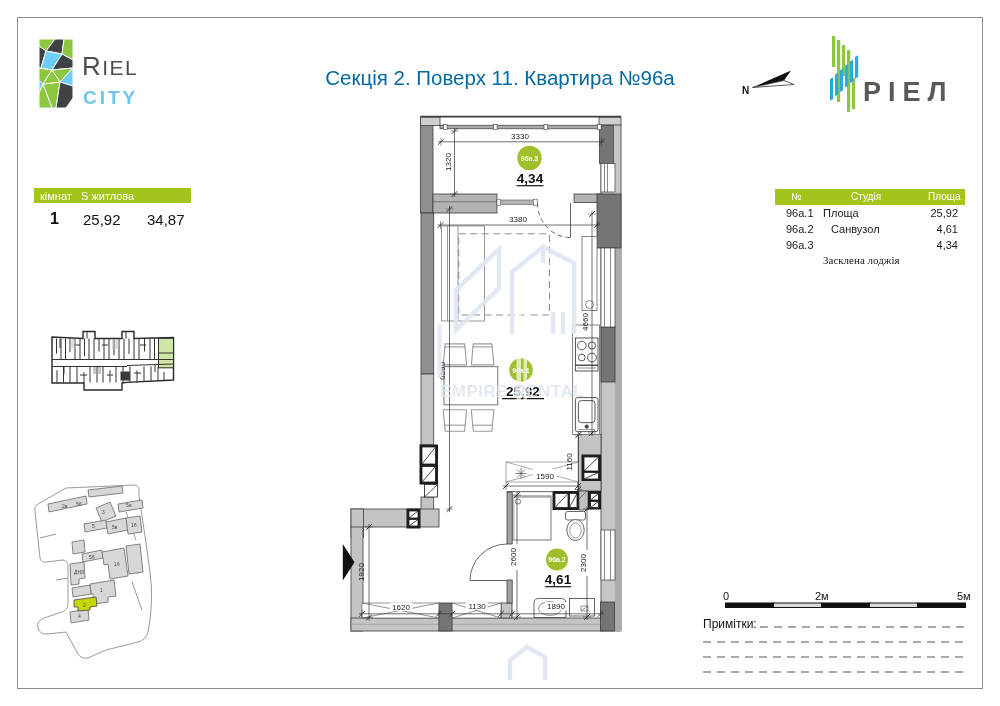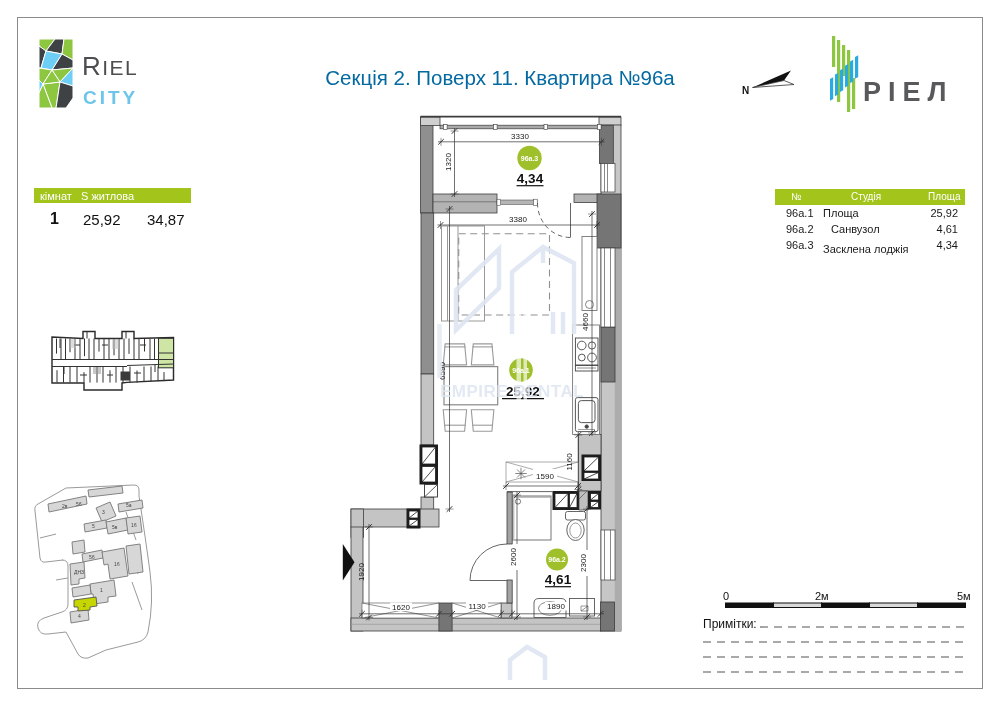--- a/index.html
+++ b/index.html
@@ -79,21 +79,21 @@
     <span class="abs" style="left:48px;top:0px;">Площа</span>
     <span class="abs" style="left:183px;top:0px;width:60px;">
       <span style="position:absolute;right:60px;">25,92</span>
     </span>
 <span class="abs" style="left:11px;top:16px;">96а.2</span>
     <span class="abs" style="left:36px;top:16px;margin-left:20px;">Санвузол</span>
     <span class="abs" style="left:183px;top:16px;width:60px;">
       <span style="position:absolute;right:60px;">4,61</span>
     </span>
 <span class="abs" style="left:11px;top:32px;">96а.3</span>
-    <span class="abs" style="left:48px;top:36px;">Засклена лоджія</span>
+    <span class="abs" style="left:48px;top:47px;font-family:Liberation Serif, serif;">Засклена лоджія</span>
     <span class="abs" style="left:183px;top:32px;width:60px;">
       <span style="position:absolute;right:60px;">4,34</span>
     </span>
 </div>
 
 <svg class="abs" style="left:50px;top:320px;" width="128" height="74" viewBox="0 0 128 74">
 
 <path d="M2,17 L2,63 L34,63 L34,70 L72,70 L72,63 L77,62.4 L123.5,60 L123.5,17.5 L84,18.5 L84,11.5 L72,11.5 L72,18.5 L45,18.5 L45,11.5 L33,11.5 L33,18.5 Z" fill="#fff" stroke="#2b2b2b" stroke-width="1.45"></path>
 
 <rect x="108.5" y="18.3" width="15" height="29.5" fill="#cfe5a5" stroke="#2b2b2b" stroke-width="1"></rect>

